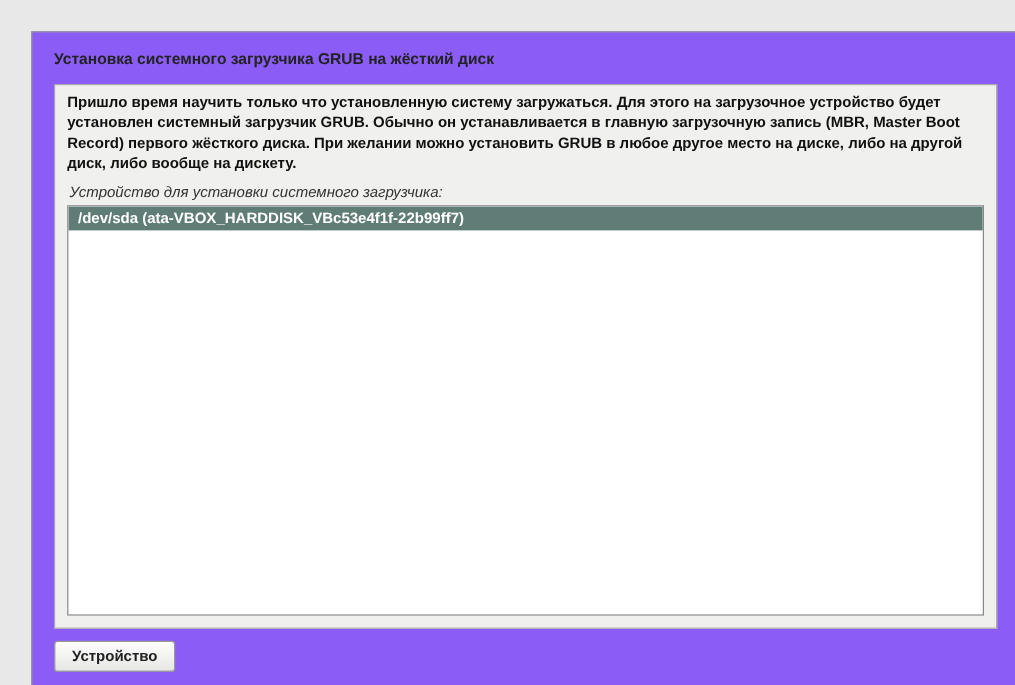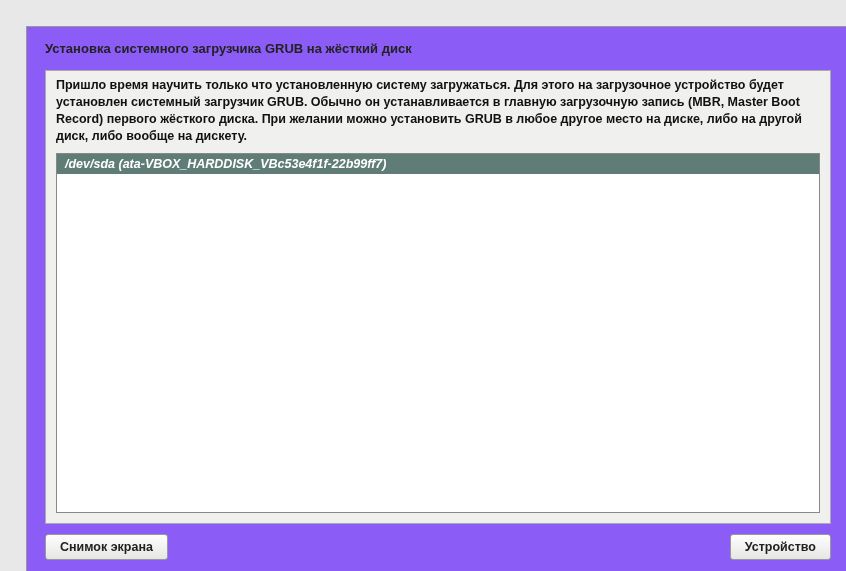--- a/index.html
+++ b/index.html
@@ -62,21 +62,20 @@
   }
   .list-item.manual {
     font-weight: bold;
     color: #111;
     background: #fff;
   }
   .list-item.selected {
     background: #5f7d76;
     color: #fff;
     font-weight: bold;
-    font-style: italic;
   }
   .button-row {
     display: flex;
     justify-content: space-between;
     margin-top: 10px;
   }
   .btn-group-left, .btn-group-right {
     display: flex;
     gap: 8px;
   }
@@ -92,26 +91,24 @@
   }
 </style>
 </head>
 <body>
 
 <div class="window">
   <div class="title">Установка системного загрузчика GRUB на жёсткий диск</div>
 
   <div class="frame">
     <div class="description">Пришло время научить только что установленную систему загружаться. Для этого на загрузочное устройство будет установлен системный загрузчик GRUB. Обычно он устанавливается в главную загрузочную запись (MBR, Master Boot Record) первого жёсткого диска. При желании можно установить GRUB в любое другое место на диске, либо на другой диск, либо вообще на дискету.</div>
+    <div class="subtitle">Устройство для установки системного загрузчика:</div>
     <div class="listbox">
       <div class="list-item selected">/dev/sda  (ata-VBOX_HARDDISK_VBc53e4f1f-22b99ff7)</div>
     </div>
   </div>
 
   <div class="button-row">
-    <div class="btn-group-left">
-      <button class="btn">Снимок экрана</button>
-    </div>
     <div class="btn-group-right">
       <button class="btn">Устройство</button>
     </div>
   </div>
 </div>
 
 </body></html>

